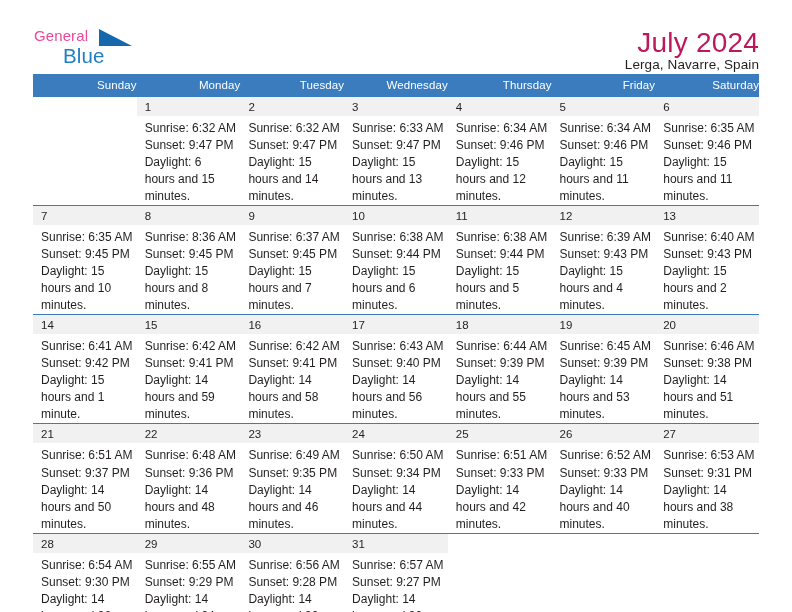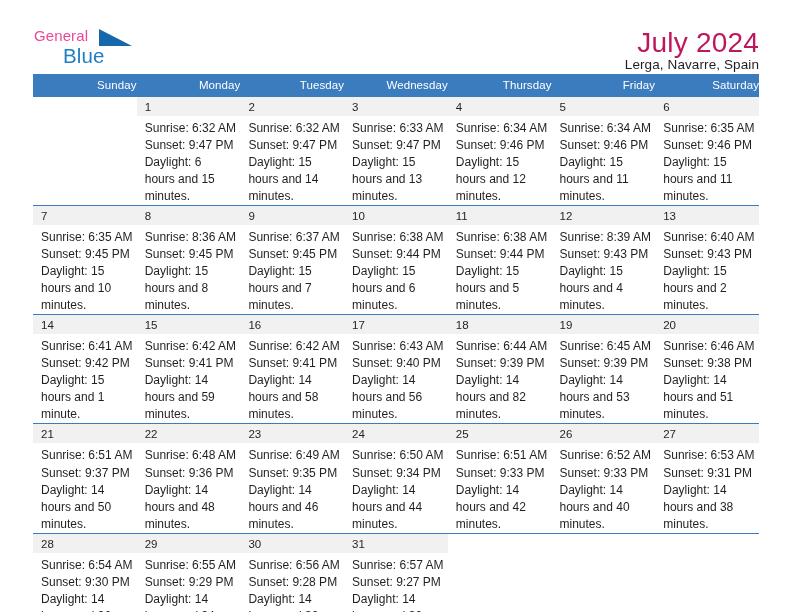--- a/index.html
+++ b/index.html
@@ -285,21 +285,21 @@
                 <div>Sunrise: 6:38 AM</div>
                 <div>Sunset: 9:44 PM</div>
                 <div class="daylight">Daylight: 15 hours and 5 minutes.</div>
               </div>
             </div>
           </td>
           <td>
             <div class="cell">
               <div class="daynum">12</div>
               <div class="info">
-                <div>Sunrise: 8:39 AM</div>
+                <div>Sunrise: 6:39 AM</div>
                 <div>Sunset: 9:43 PM</div>
                 <div class="daylight">Daylight: 15 hours and 4 minutes.</div>
               </div>
             </div>
           </td>
           <td>
             <div class="cell">
               <div class="daynum">13</div>
               <div class="info">
                 <div>Sunrise: 6:40 AM</div>
@@ -349,21 +349,21 @@
                 <div class="daylight">Daylight: 14 hours and 56 minutes.</div>
               </div>
             </div>
           </td>
           <td>
             <div class="cell">
               <div class="daynum">18</div>
               <div class="info">
                 <div>Sunrise: 6:44 AM</div>
                 <div>Sunset: 9:39 PM</div>
-                <div class="daylight">Daylight: 14 hours and 82 minutes.</div>
+                <div class="daylight">Daylight: 14 hours and 55 minutes.</div>
               </div>
             </div>
           </td>
           <td>
             <div class="cell">
               <div class="daynum">19</div>
               <div class="info">
                 <div>Sunrise: 6:45 AM</div>
                 <div>Sunset: 9:39 PM</div>
                 <div class="daylight">Daylight: 14 hours and 53 minutes.</div>

